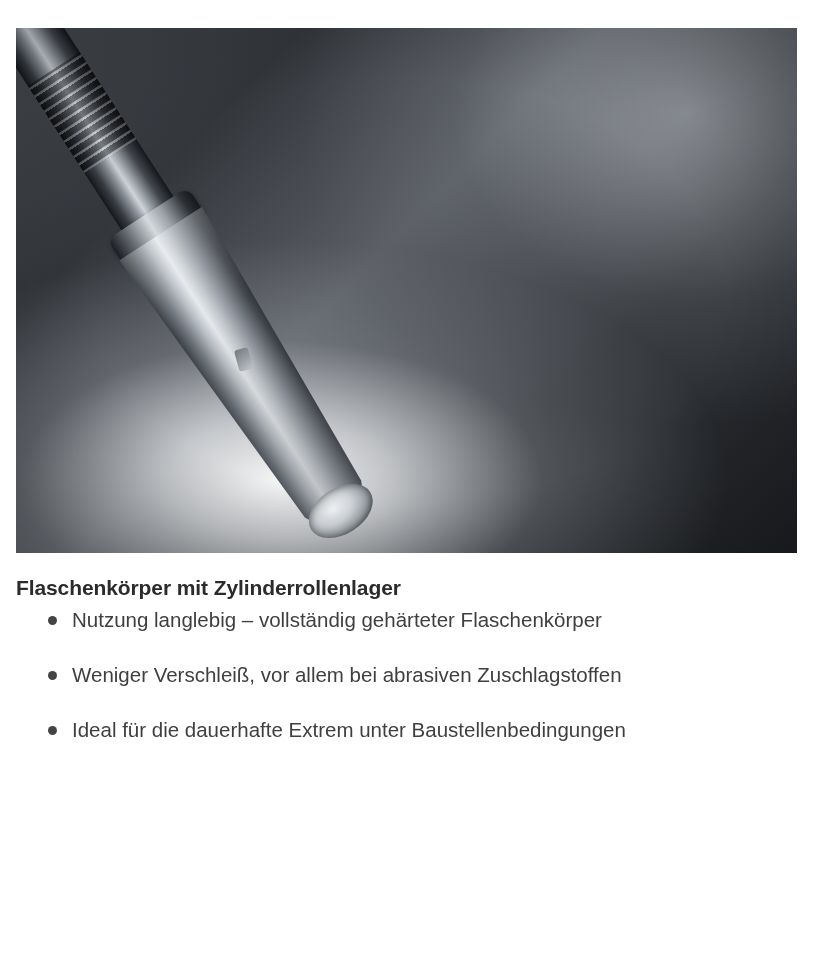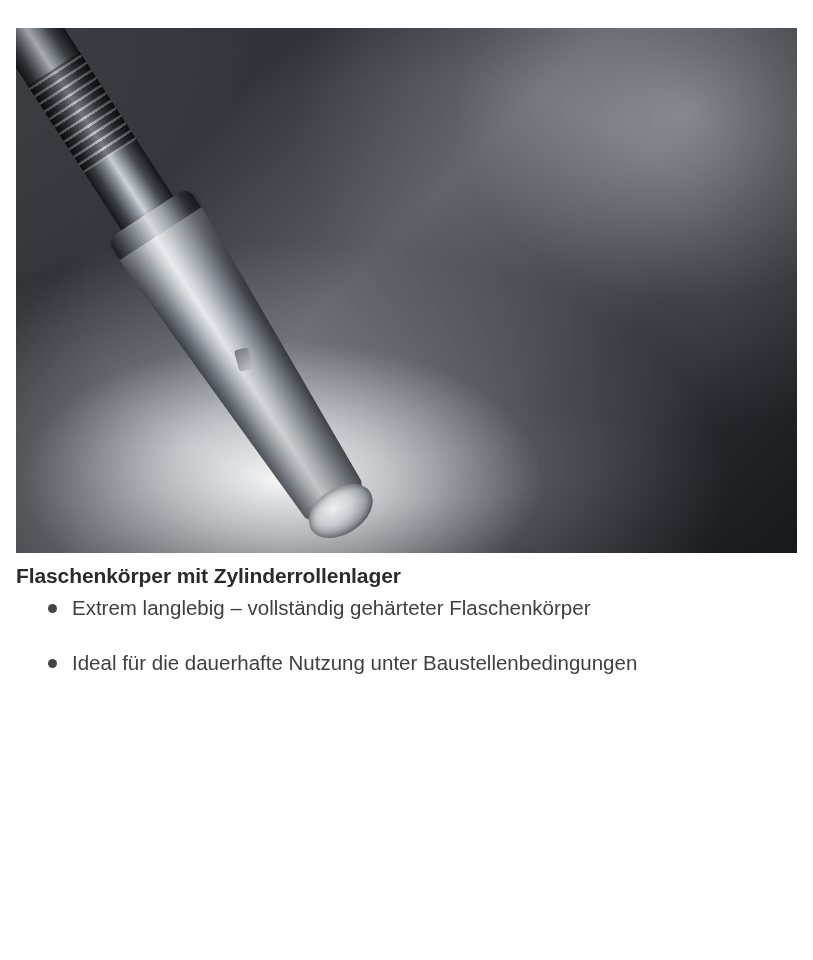--- a/index.html
+++ b/index.html
@@ -146,21 +146,21 @@
     height: 22px;
     margin-left: -6px;
     background: linear-gradient(120deg, rgba(40,42,46,0.75), rgba(255,255,255,0.05));
     transform: rotate(18deg);
     border-radius: 3px;
     opacity: 0.75;
   }
 
   
   .content {
-    margin: 10px 16px 0 16px;
+    margin: 22px 16px 0 16px;
   }
   .heading {
     font-size: 21px;
     font-weight: bold;
     color: #2b2b2b;
     letter-spacing: -0.1px;
     margin: 0 0 4px 0;
     line-height: 1.25;
   }
   ul.bullets {
@@ -206,18 +206,19 @@
           <div class="scratch"></div>
           <div class="tip"></div>
         </div>
       </div>
     </div>
   </div>
 
   <div class="content">
     <h2 class="heading">Flaschenkörper mit Zylinderrollenlager</h2>
     <ul class="bullets">
-      <li>Extrem langlebig – vollständig gehärteter Flaschenkörper</li>
-      <li>Ideal für die dauerhafte Nutzung unter Baustellenbedingungen</li>
+      <li>Nutzung langlebig – vollständig gehärteter Flaschenkörper</li>
+      <li>Weniger Verschleiß, vor allem bei abrasiven Zuschlagstoffen</li>
+      <li>Ideal für die dauerhafte Extrem unter Baustellenbedingungen</li>
     </ul>
   </div>
 
 </div>
 
 </body></html>

